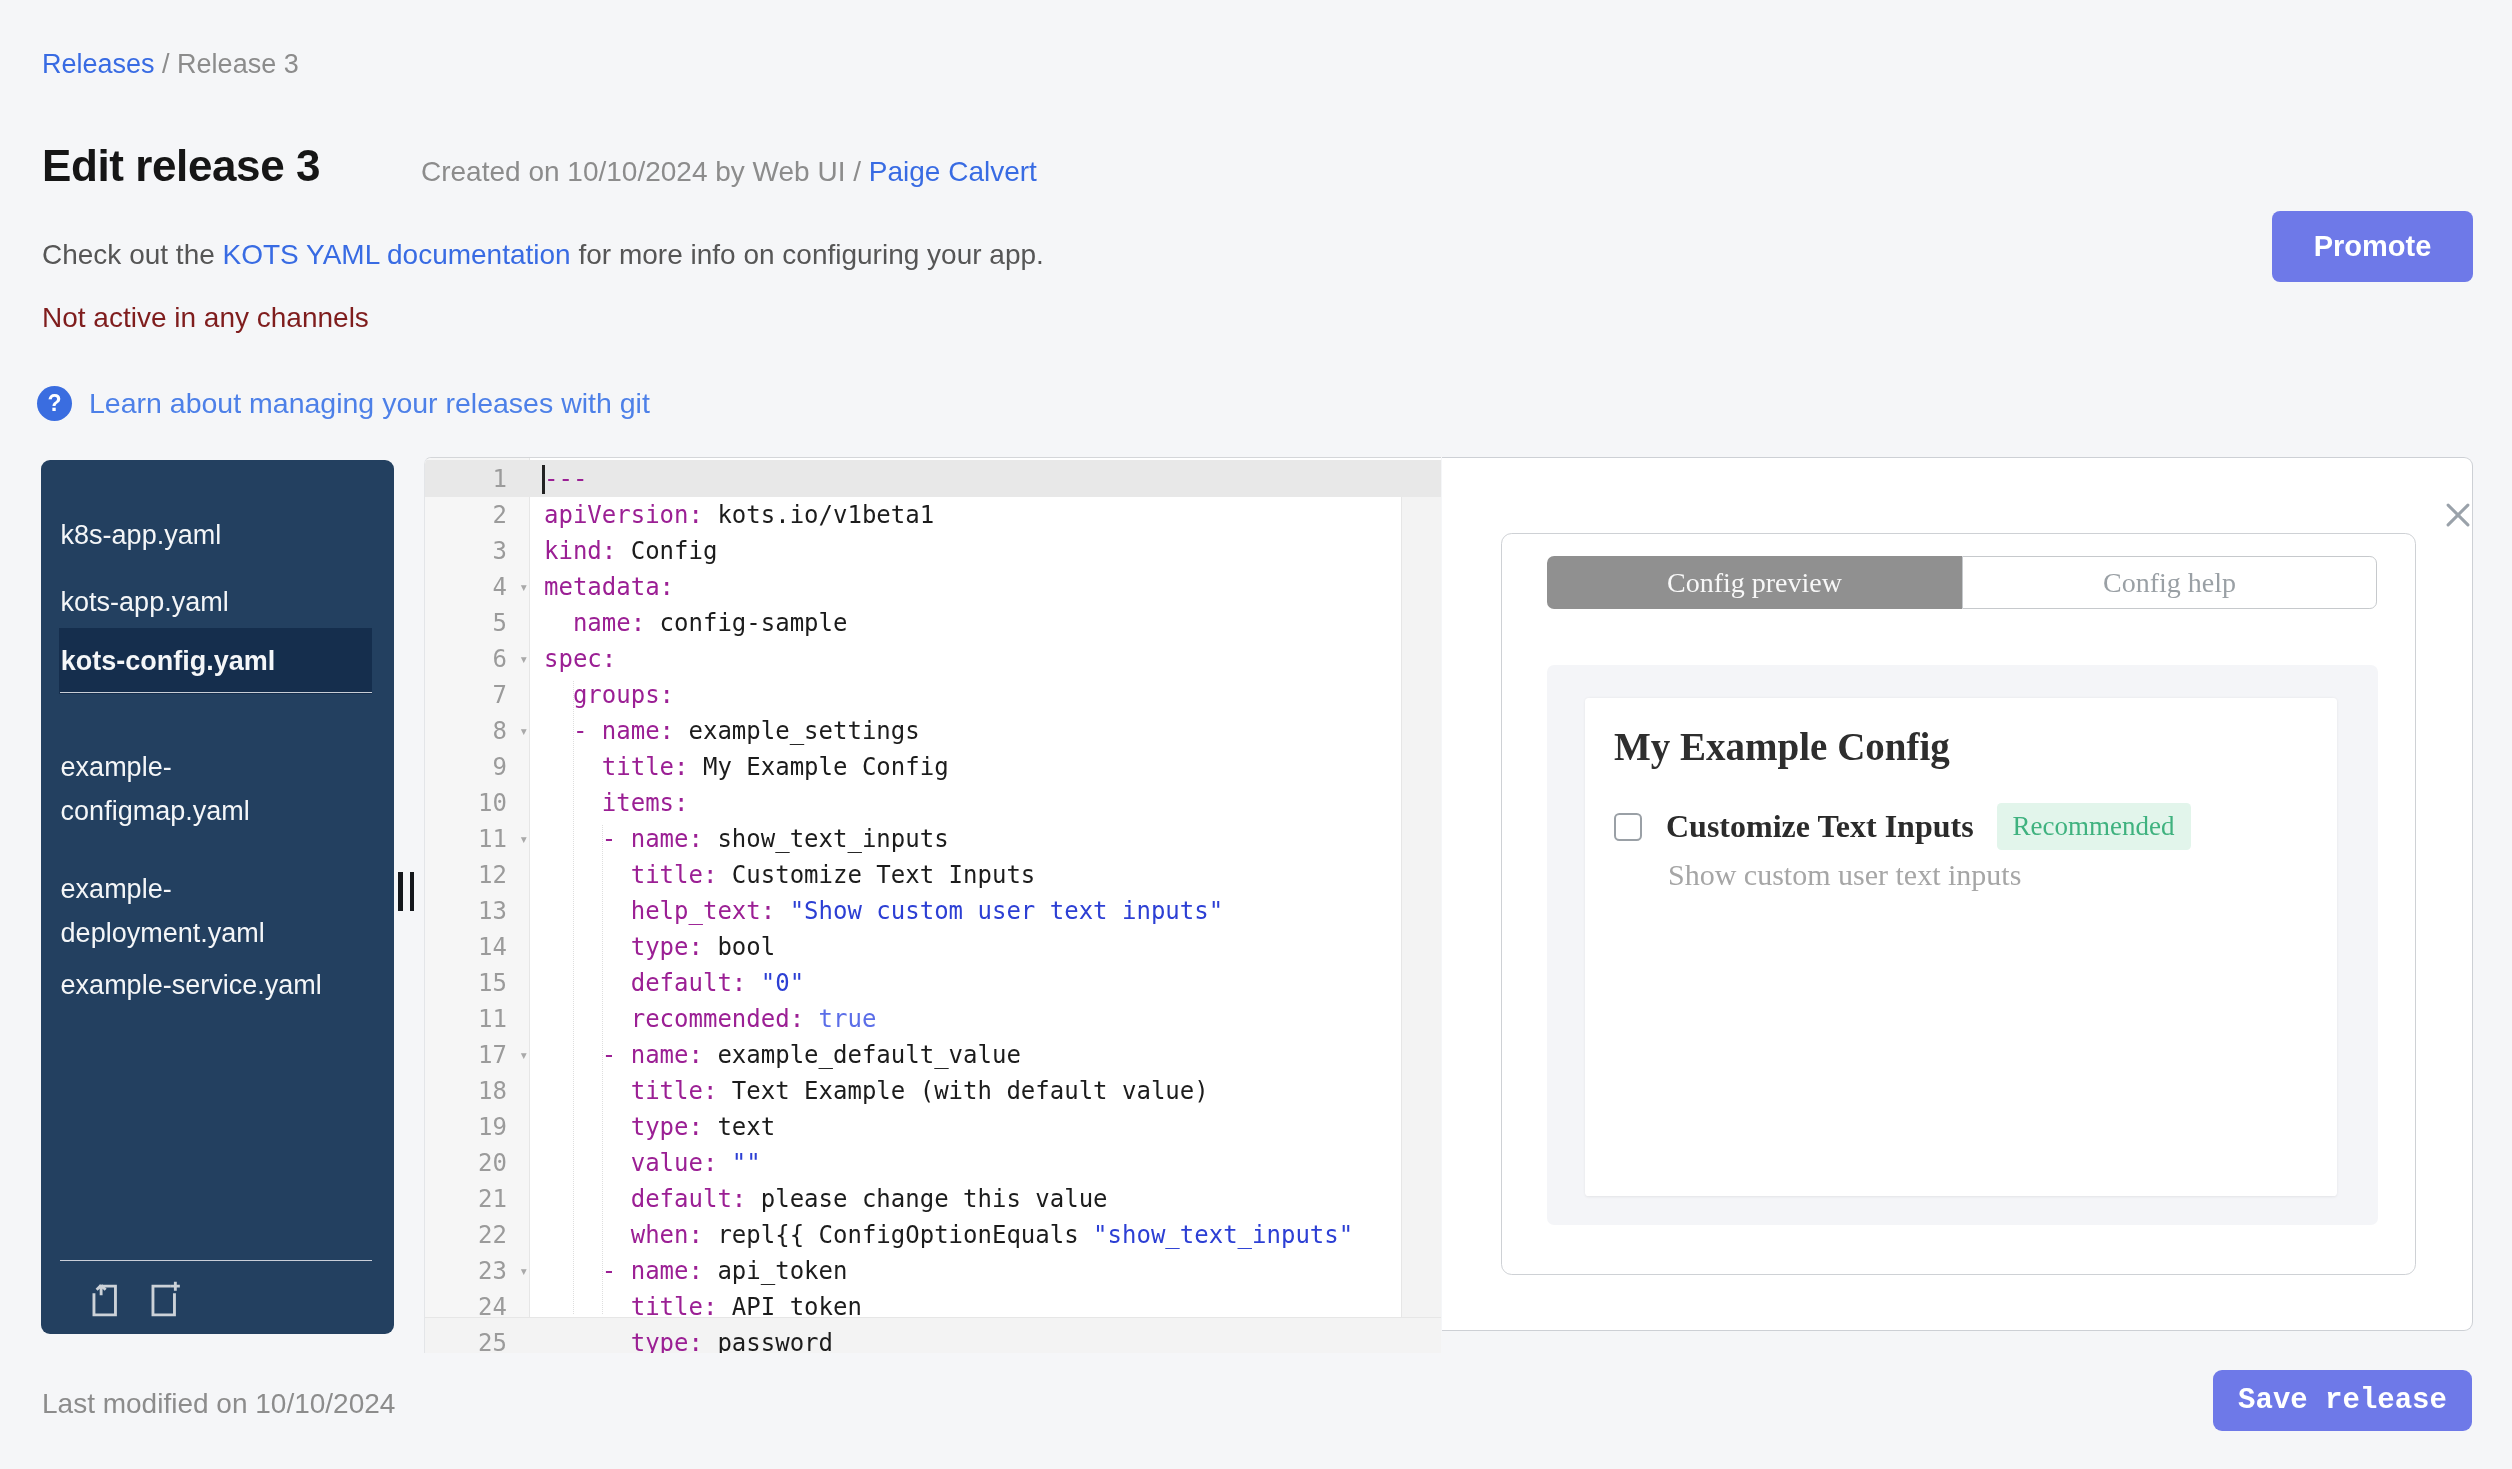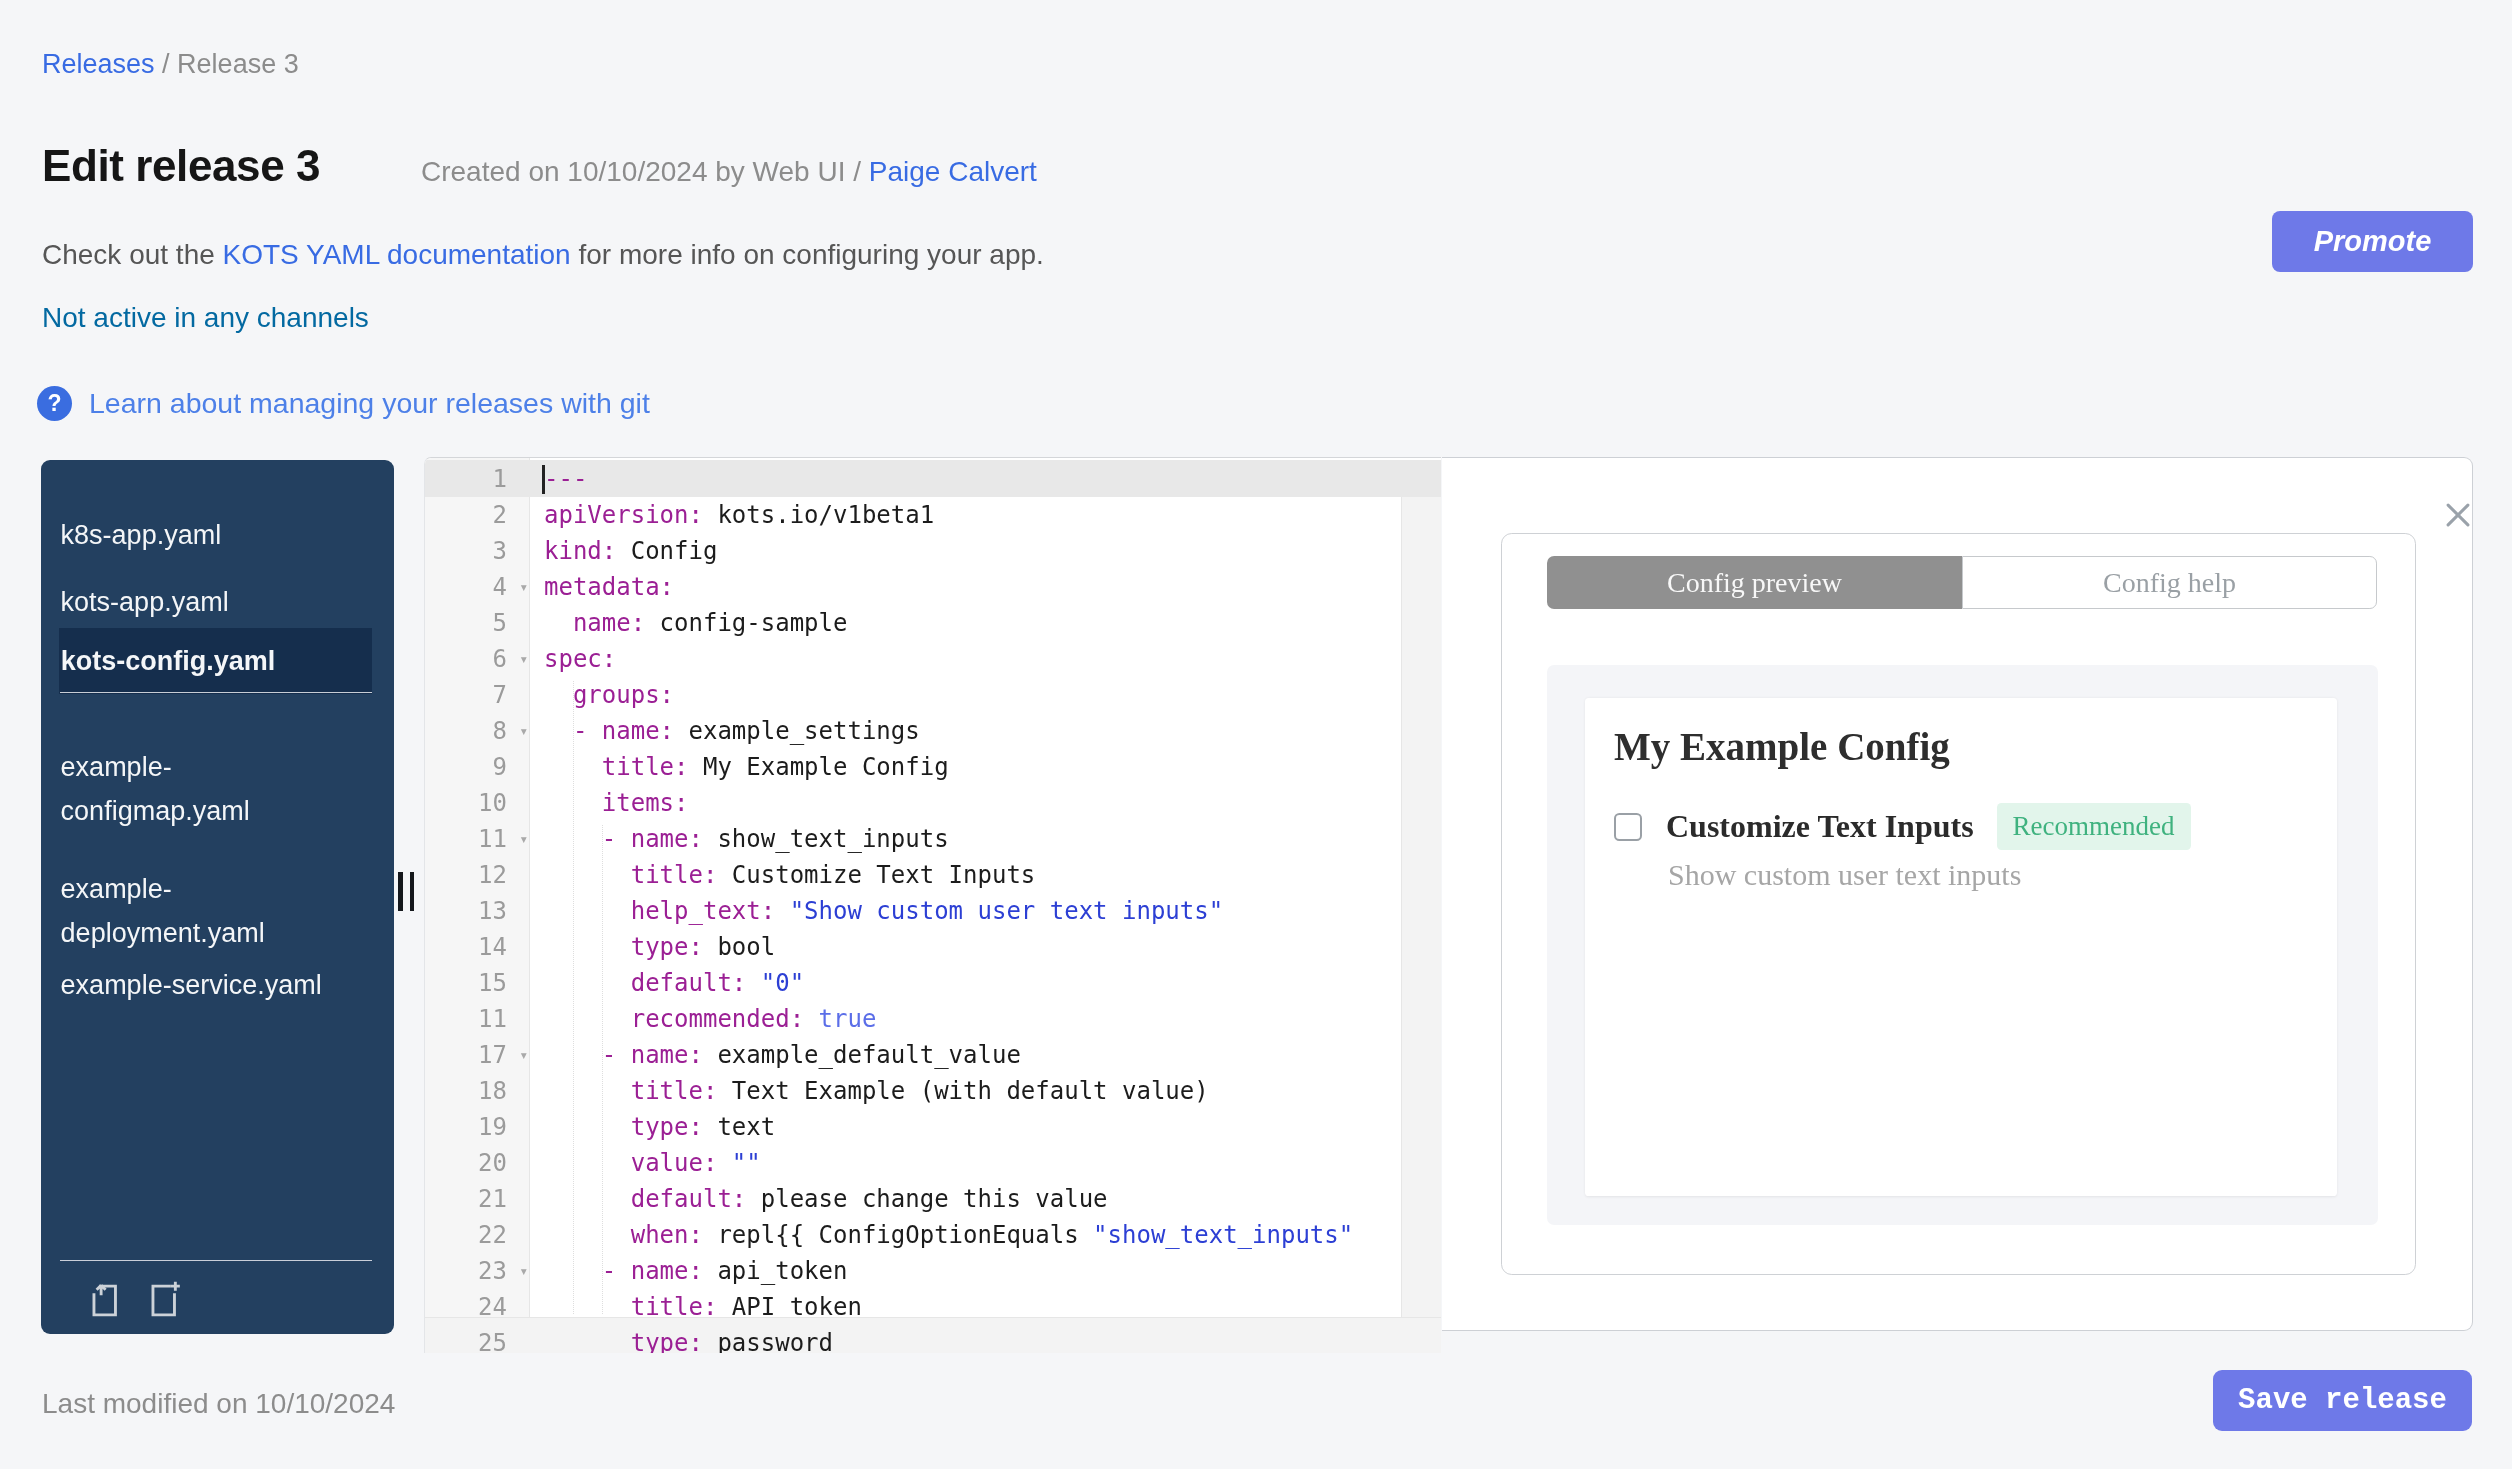--- a/index.html
+++ b/index.html
@@ -14,24 +14,24 @@
   .abs { position:absolute; }
 
   
   .breadcrumb { left:42px; top:49px; font-size:27px; color:#8c8c8c; }
   .breadcrumb .bc-link { color:#386be3; cursor:pointer; }
   .page-title { left:42px; top:141px; font-size:44px; font-weight:700; color:#161616; letter-spacing:-0.4px; }
   .created-line { left:421px; top:156px; font-size:28px; color:#8c8c8c; }
   .created-line .author-link { color:#386be3; cursor:pointer; }
   .btn { background:#6e79e8; color:#fff; font-weight:700; border:none; border-radius:8px;
          display:flex; align-items:center; justify-content:center; cursor:pointer; }
-  .promote-btn { left:2272px; top:211px; width:201px; height:61px; font-size:29px;font-style:italic; }
+  .promote-btn { left:2272px; top:211px; width:201px; height:71px; font-size:29px; }
   .docs-line { left:42px; top:239px; font-size:28px; color:#565656; }
   .docs-line .docs-link { color:#386be3; cursor:pointer; }
-  .channel-status { left:42px; top:302px; font-size:28px; color:#0369a1; }
+  .channel-status { left:42px; top:302px; font-size:28px; color:#7f1d1d; }
   .learn-row { left:37px; top:386px; display:flex; align-items:center; cursor:pointer; }
   .help-circle { width:35px; height:35px; border-radius:50%; background:#3a6de0; color:#fff;
                  font-size:23px; font-weight:700; display:flex; align-items:center; justify-content:center; }
   .learn-label { margin-left:17px; font-size:28.5px; color:#4d80e8; }
 
   
   .sidebar { left:41px; top:460px; width:353px; height:874px; background:#234060; border-radius:9px; }
   .file-item { position:absolute; left:19.6px; right:22px; color:#f4f6f8; font-size:27px; line-height:44px; cursor:pointer;margin-top:19px; }
   .file-item.selected { background:#152e4d; font-weight:700; left:18px; right:22px; padding-left:1.8px;
                         display:flex; align-items:center; }

